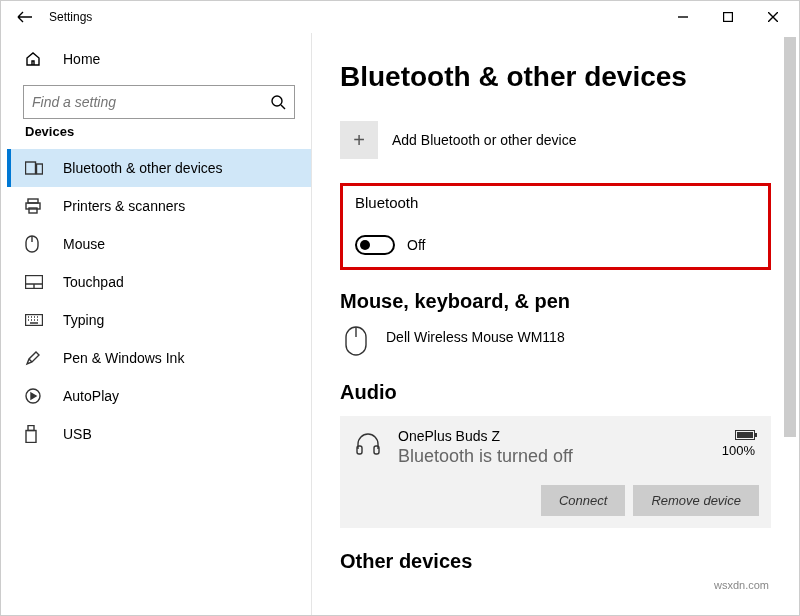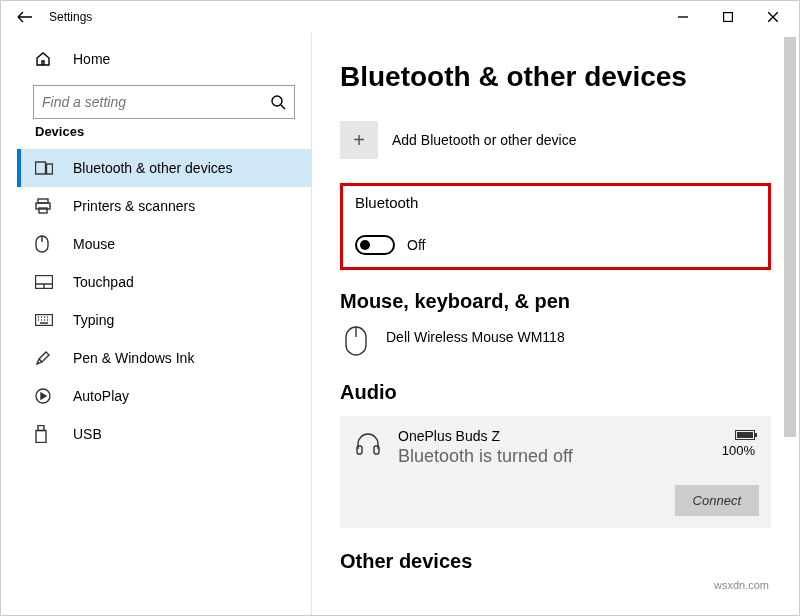--- a/index.html
+++ b/index.html
@@ -7,21 +7,21 @@
     
     .titlebar { height: 32px; display: flex; align-items: center; padding: 0 4px; }
     .titlebar .back-btn { width: 40px; height: 32px; display: flex; align-items: center; justify-content: center; }
     .titlebar .title { font-size: 12px; color: #000; margin-left: 4px; }
     .titlebar .spacer { flex: 1; }
     .window-controls { display: flex; }
     .window-controls div { width: 45px; height: 32px; display: flex; align-items: center; justify-content: center; font-size: 10px; font-family: sans-serif; }
     
     .container { display: flex; height: calc(100% - 32px); }
     
-    .sidebar { width: 310px; padding: 8px 0 0 16px; background: #fff; }
+    .sidebar { width: 310px; padding: 8px 0 0 6px; background: #fff; }
     .home-row { display: flex; align-items: center; padding: 10px 18px; margin-bottom: 8px; }
     .home-row .icon { width: 20px; height: 16px; margin-right: 18px; display:flex; align-items:center; }
     .home-row .label { font-size: 14px; }
     
     .search-box { margin: 4px 16px 5px 16px; border: 1px solid #999; height: 34px; display: flex; align-items: center; padding: 0 8px; }
     .search-box input { border: none; outline: none; flex: 1; font-size: 14px; background: transparent; color: #666; font-style: italic; }
     .search-box .sicon { width: 16px; height: 16px; }
     
     .section-label { font-size: 13px; font-weight: 600; padding: 0 18px 10px 18px; color: #000; }
     
@@ -238,20 +238,21 @@
           <div class="name">OnePlus Buds Z</div>
           <div class="status">Bluetooth is turned off</div>
         </div>
         <div class="audio-batt">
           <span class="batt-icon"><span class="batt-fill"></span></span><br>
           <span>100%</span>
         </div>
       </div>
       <div class="audio-actions">
         <button>Connect</button>
+        <button>Remove device</button>
       </div>
     </div>
 
     <h2 class="subhead">Other devices</h2>
   </div>
 </div>
 
 <div class="scrollbar">
   <div class="track"></div>
   <div class="thumb"></div>

